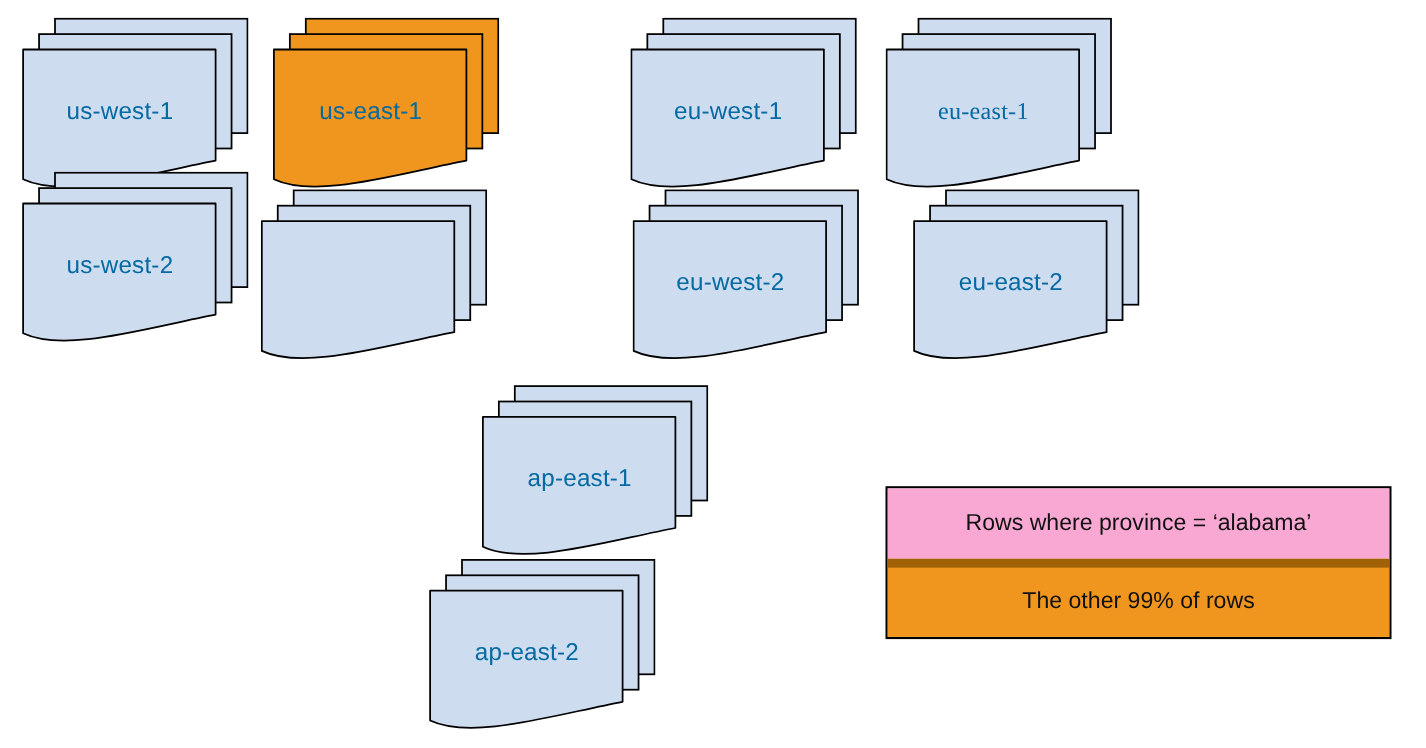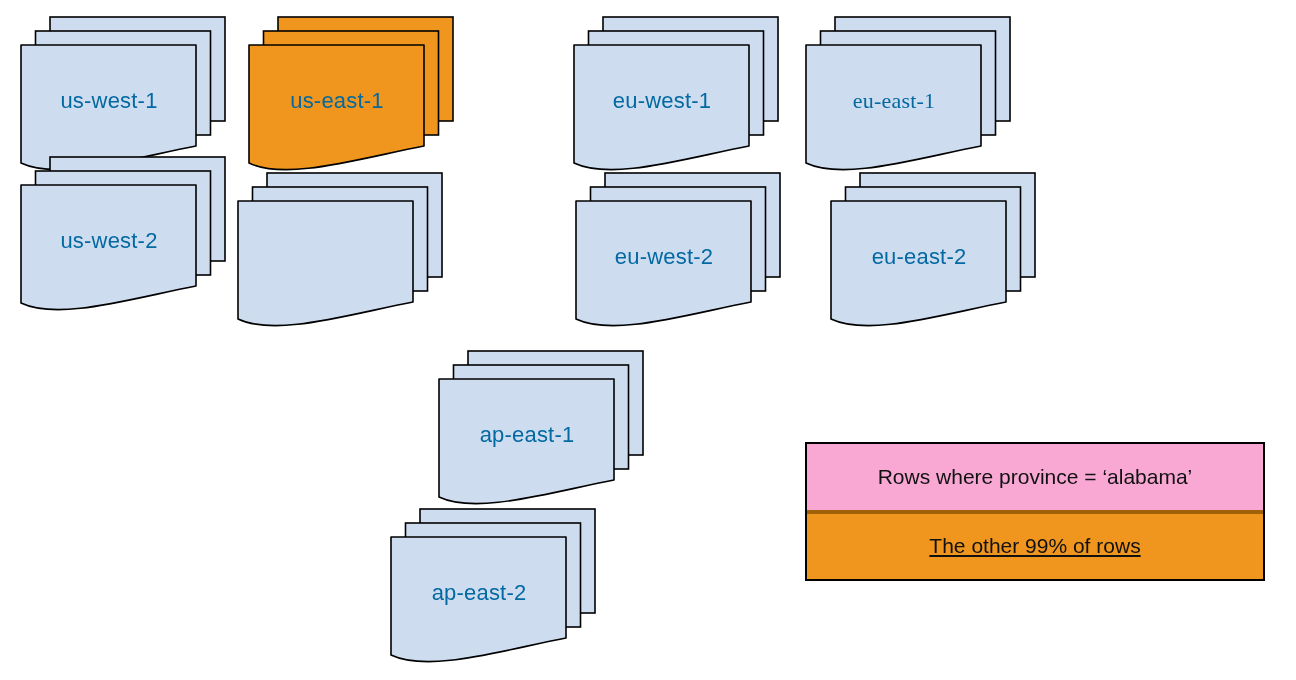--- a/index.html
+++ b/index.html
@@ -53,22 +53,21 @@
   }
   .legend-row {
     flex: 1;
     display: flex;
     align-items: center;
     justify-content: center;
     font-size: 21px;
     color: #111111;
   }
   .legend-row + .legend-row {
-    border-top: 4px solid #a16207;
-    text-decoration: underline;
+    border-top: 8px solid #a16207;
   }
 </style>
 </head>
 <body>
 
 <div class="canvas">
 
   <div id="stacks">
       <div class="stack" style="left: 20px; top: 16px;">
         <svg width="206" height="160" viewBox="0 0 206 160">

